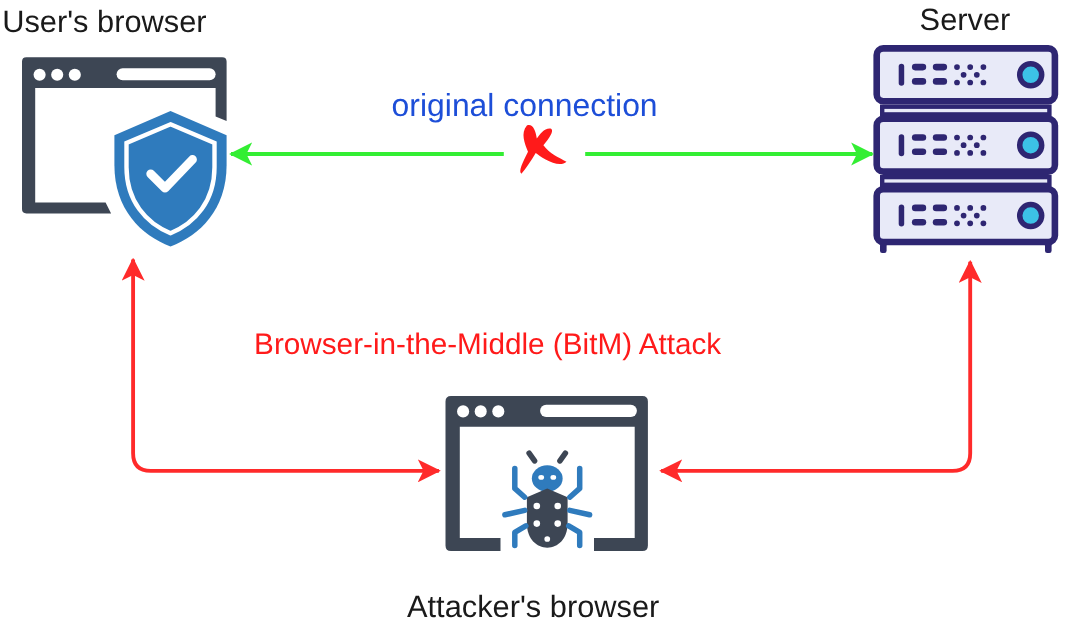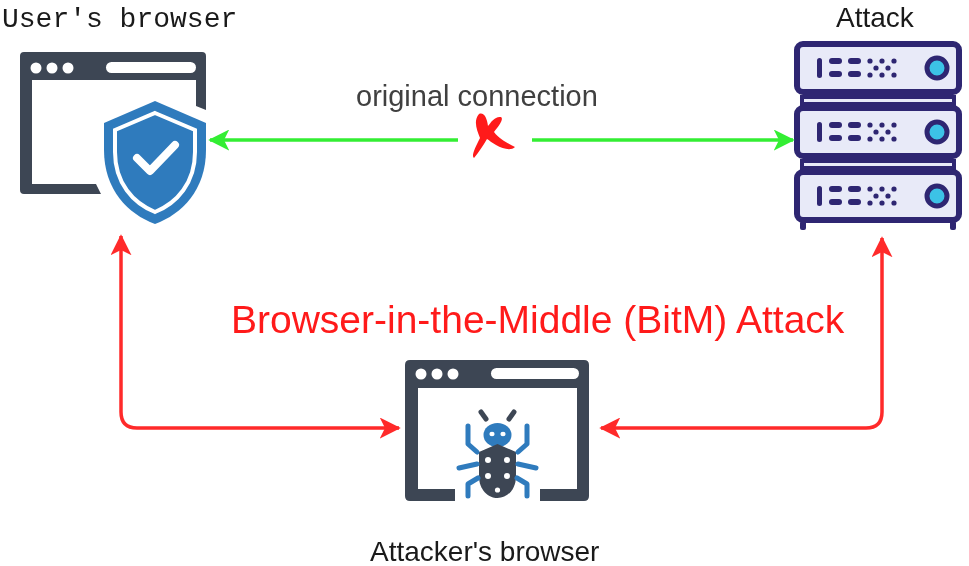--- a/index.html
+++ b/index.html
@@ -1,30 +1,30 @@
 <!DOCTYPE html>
 <html><head>
   <meta charset="utf-8">
   <style>
     html, body { margin: 0; padding: 0; background: #ffffff; }
     body { width: 969px; height: 566px; position: relative; overflow: hidden; font-family: "Liberation Sans", "DejaVu Sans", sans-serif; }
     .label { position: absolute; white-space: nowrap; line-height: 1; }
     .node-label { color: #1a1a1a; font-size: 28px; }
-    #lbl-user { left: 2px; top: 6px; font-family: Liberation Mono, monospace; }
+    #lbl-user { left: 2px; top: 6px; }
     #lbl-server { left: 836px; top: 4px; }
     #lbl-attacker { left: 370px; top: 538px; }
-    #lbl-original { left: 356px; top: 82px; font-size: 29px; color: #404040; }
-    #lbl-attack { left: 231px; top: 300px; font-size: 39px; color: #ff1a1a; }
+    #lbl-original { left: 356px; top: 82px; font-size: 29px; color: #1d4ed8; }
+    #lbl-attack { left: 231px; top: 300px; font-size: 27px; color: #ff1a1a; }
     svg.canvas { position: absolute; left: 0; top: 0; }
   </style>
 </head>
 <body>
 
 <div class="label node-label" id="lbl-user">User's browser</div>
-<div class="label node-label" id="lbl-server">Attack</div>
+<div class="label node-label" id="lbl-server">Server</div>
 <div class="label node-label" id="lbl-attacker">Attacker's browser</div>
 
 <div class="label" id="lbl-original">original connection</div>
 <div class="label" id="lbl-attack">Browser-in-the-Middle (BitM) Attack</div>
 
 <svg class="canvas" width="969" height="566" viewBox="0 0 969 566" xmlns="http://www.w3.org/2000/svg">
   <defs>
     <marker id="arrG" viewBox="0 0 12 12" refX="11" refY="6" markerWidth="6" markerHeight="6" orient="auto-start-reverse" markerUnits="strokeWidth">
       <path d="M0,0 L12,6 L0,12 L3,6 Z" fill="#33ee33"></path>
     </marker>

